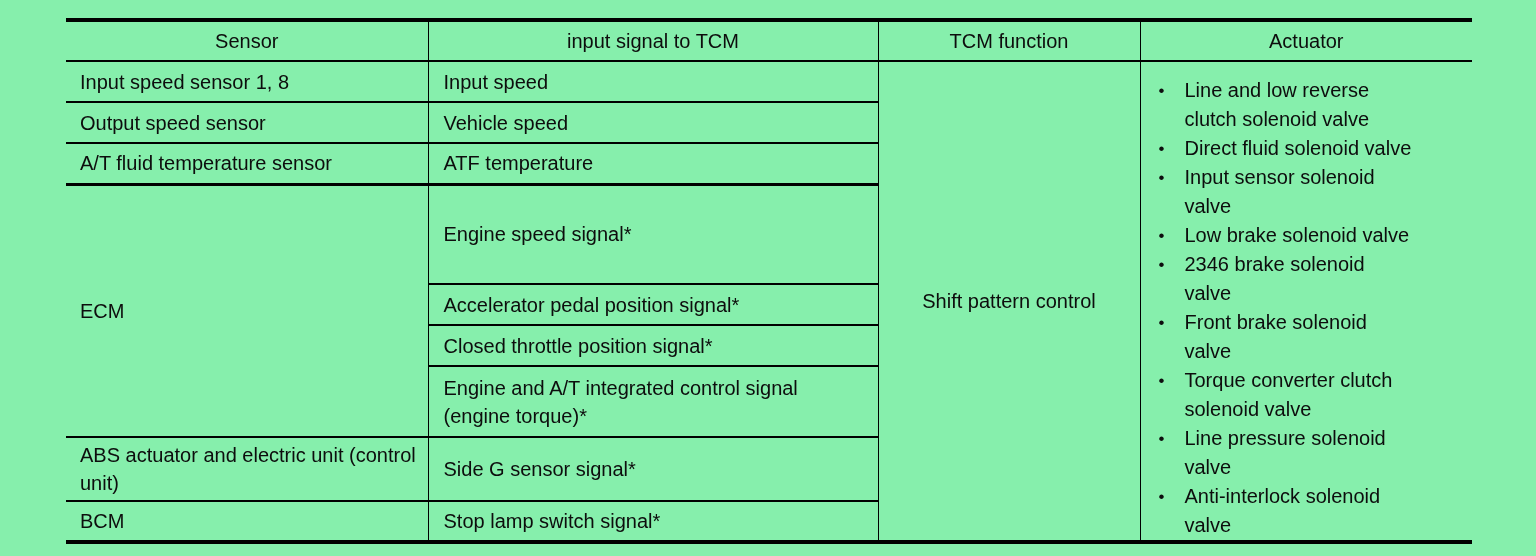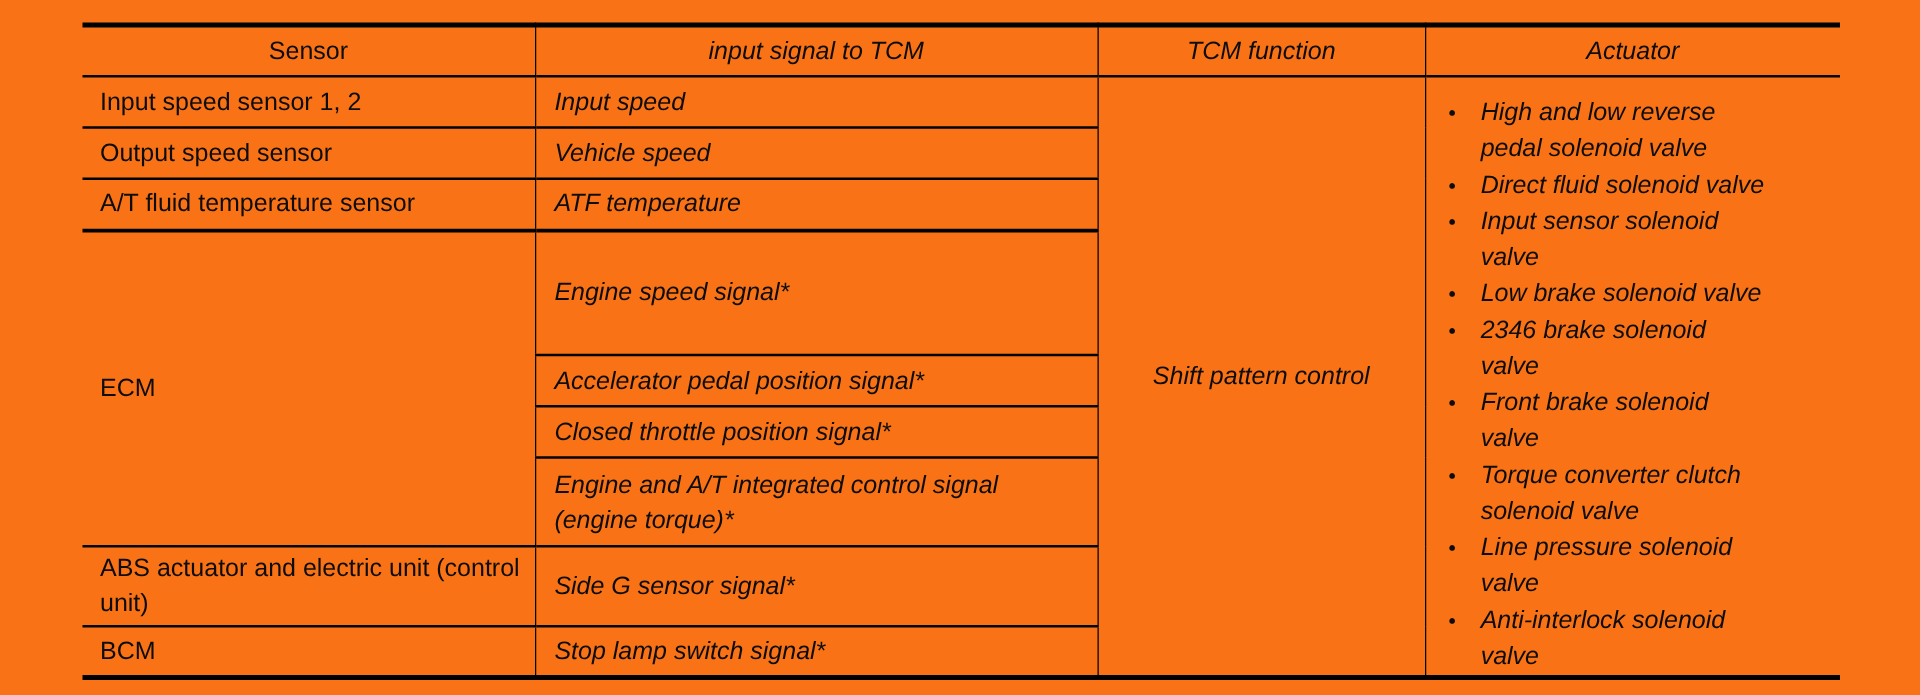--- a/index.html
+++ b/index.html
@@ -2,21 +2,21 @@
 <html><head>
 <meta charset="utf-8">
 <style>
   html, body { margin: 0; padding: 0; background: #ffffff; }
   .page {
     position: relative;
     width: 1536px;
     height: 556px;
     box-sizing: border-box;
     padding: 18px 0 0 66px;
-    background: #f97316;
+    background: #86efac;
     font-family: "Liberation Sans", "DejaVu Sans", sans-serif;
     color: #0d0d0d;
     -webkit-font-smoothing: antialiased;
   }
   table.spec {
     border-collapse: collapse;
     table-layout: fixed;
     width: 1406px;
     border-top: 4px solid #000;
     border-bottom: 4px solid #000;
@@ -30,21 +30,21 @@
     height: 38px;
     border-bottom: 2px solid #000;
     padding: 0 4px;
   }
   td {
     vertical-align: middle;
     border-bottom: 2px solid #000;
     padding: 3px 8px 3px 14px;
   }
   
-  .bl { border-left: 1.5px solid #000; font-style: italic; }
+  .bl { border-left: 1.5px solid #000; }
   .c2 { padding-left: 15px; }
   
   .b3 { border-bottom: 3px solid #000; }
   tr.h38 { height: 38px; }
   tr.h41 { height: 41px; }
   tr.h71 { height: 71px; }
   tr.h63 { height: 63px; margin-top: 32px; }
   td.tcm-cell {
     text-align: center;
     vertical-align: middle;
@@ -83,28 +83,28 @@
     <thead>
       <tr class="h38">
         <th>Sensor</th>
         <th class="bl">input signal to TCM</th>
         <th class="bl">TCM function</th>
         <th class="bl">Actuator</th>
       </tr>
     </thead>
     <tbody>
       <tr class="h41">
-        <td>Input speed sensor 1, 2</td>
+        <td>Input speed sensor 1, 8</td>
         <td class="bl c2">Input speed</td>
         <td class="bl tcm-cell" rowspan="9">Shift pattern control</td>
         <td class="bl act-cell" rowspan="9">
           <ul class="act-list">
             <li>
               <span class="bullet">•</span>
-              <span class="act-text">High and low reverse pedal solenoid valve</span>
+              <span class="act-text">Line and low reverse clutch solenoid valve</span>
             </li>
             <li>
               <span class="bullet">•</span>
               <span class="act-text">Direct fluid solenoid valve</span>
             </li>
             <li>
               <span class="bullet">•</span>
               <span class="act-text">Input sensor solenoid valve</span>
             </li>
             <li>

